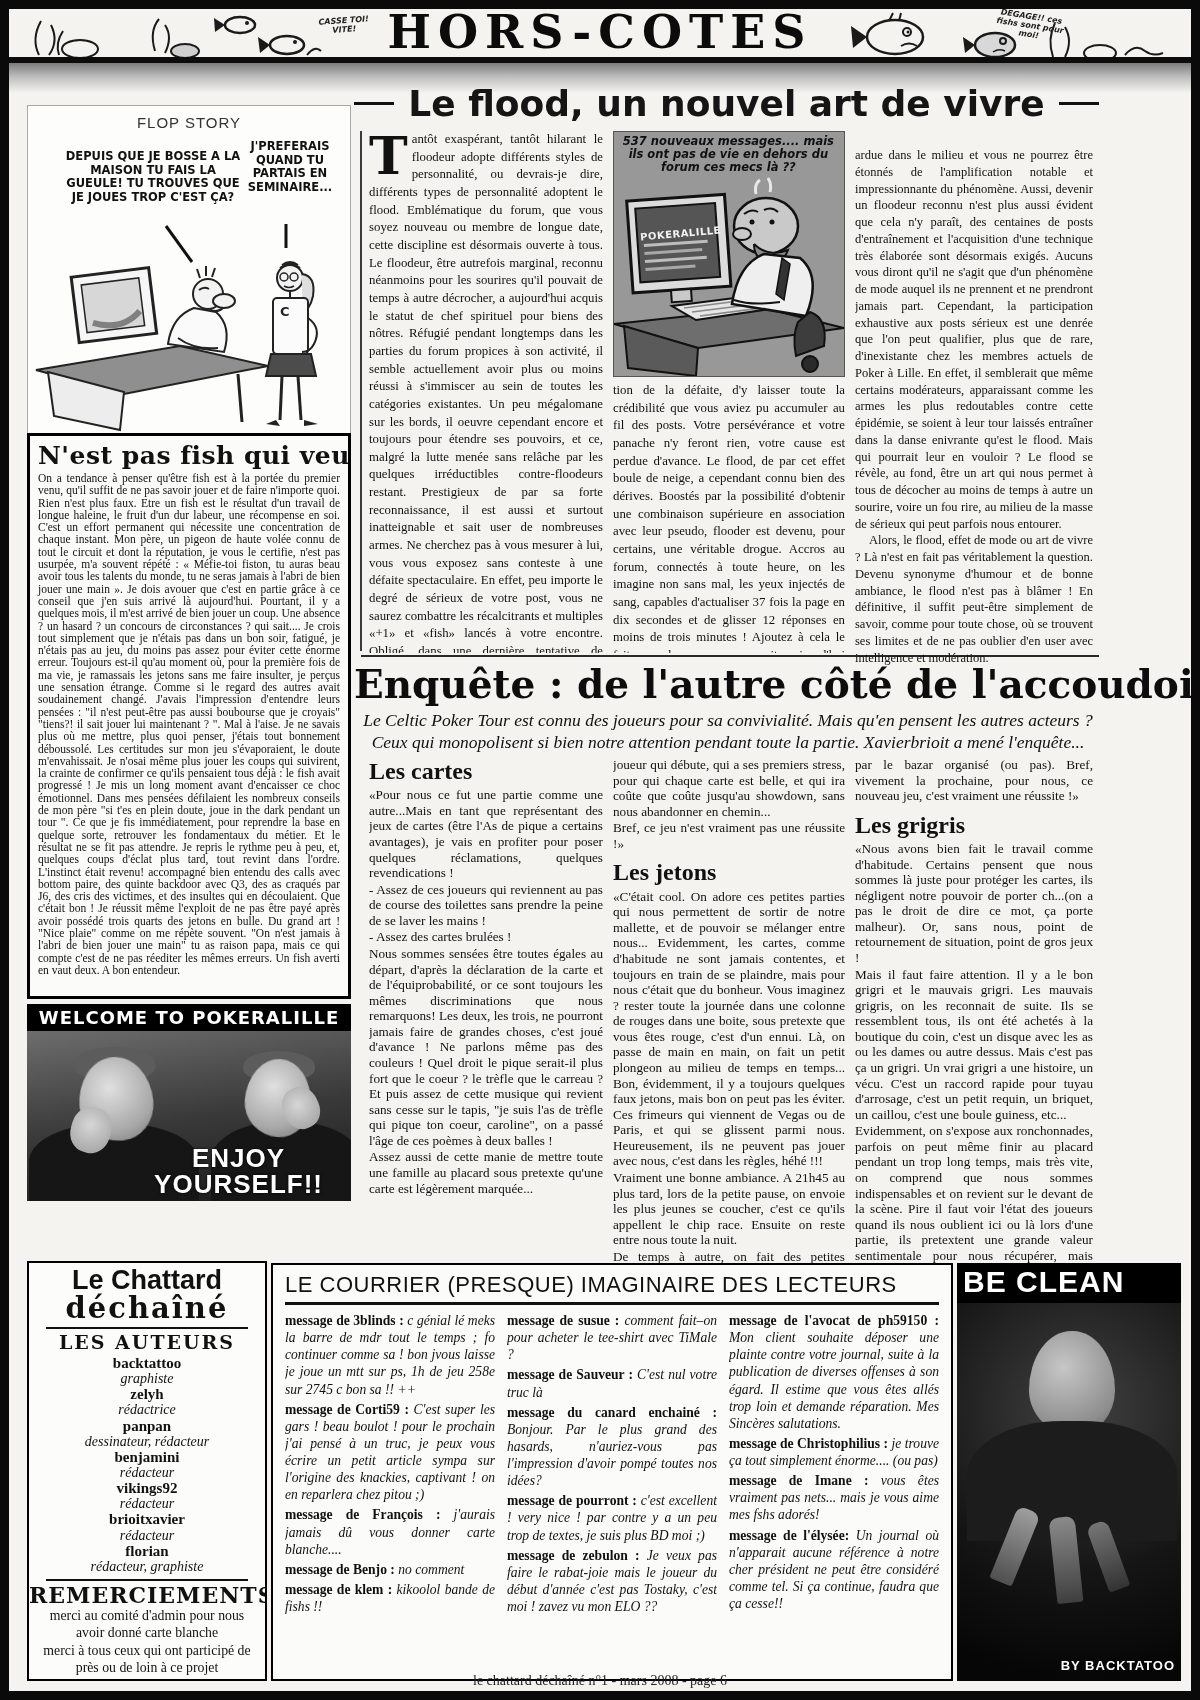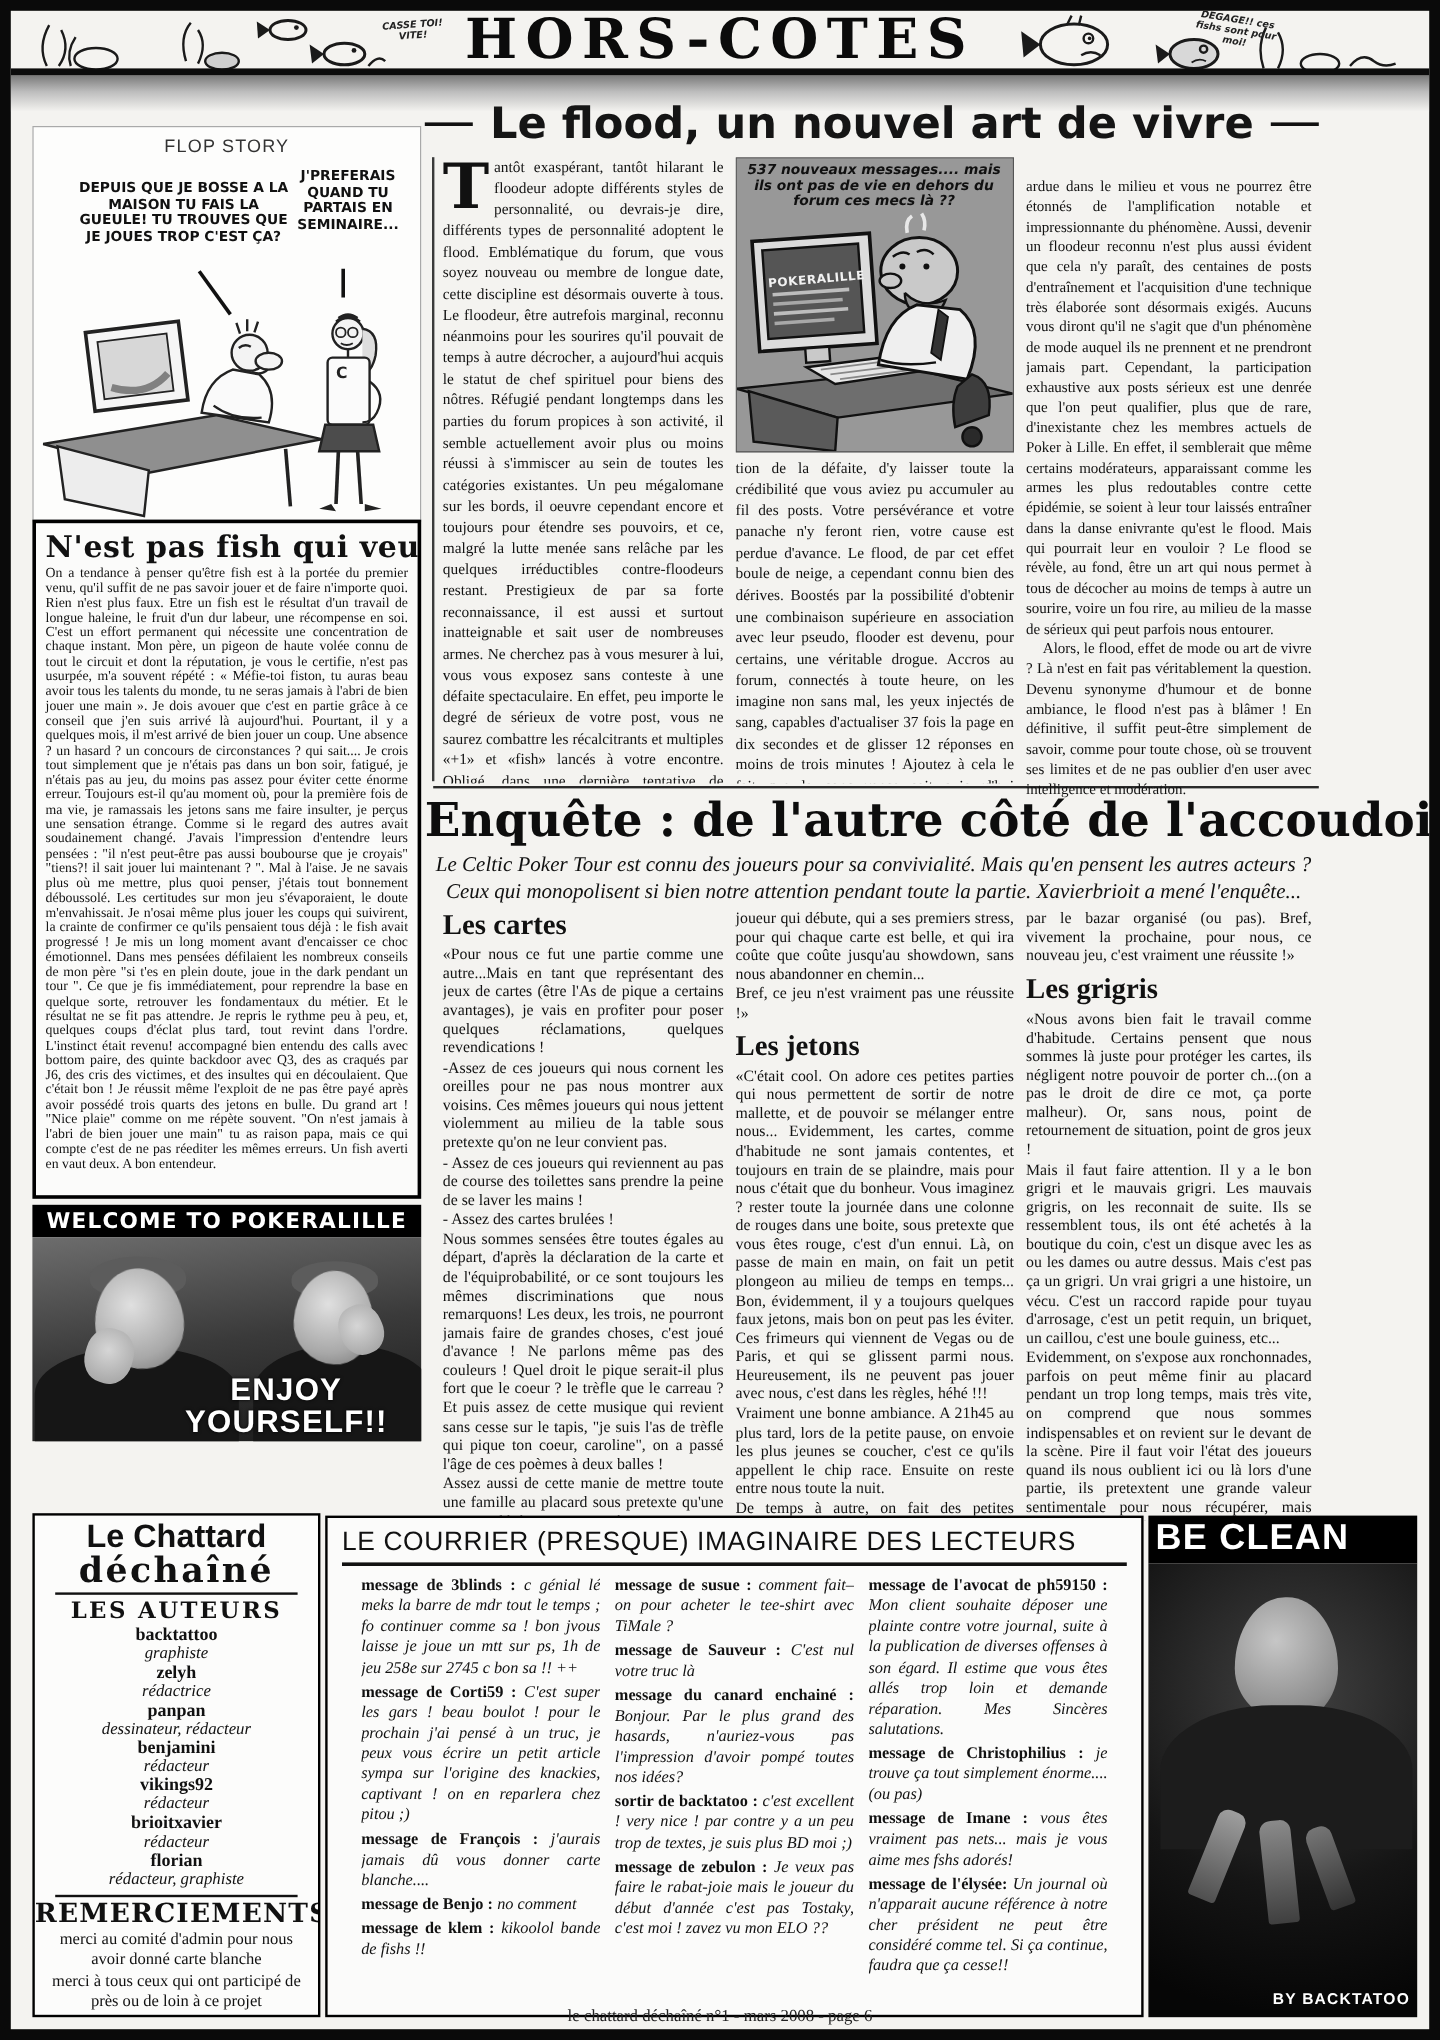--- a/index.html
+++ b/index.html
@@ -80,21 +80,21 @@
   .chat-hr { width:86%; margin:4px auto 2px; border-top:2px solid #111; }
   .chat-authors-title { font-family:"DejaVu Serif", serif; font-weight:800; font-size:19px; letter-spacing:2px; }
   .auth-name { font-weight:700; font-size:15px; line-height:1.08; }
   .auth-role { font-style:italic; font-size:14px; line-height:1.08; }
   .chat-rem-title { font-family:"DejaVu Serif", serif; font-weight:900; font-size:22px; letter-spacing:1px; line-height:1.1; }
   .chat-thanks { font-size:13.8px; line-height:1.22; padding:1px 8px 0; }
 
   .courrier-box { left:262px; top:1254px; width:682px; height:418px; border:2px solid #000; background:#fbfbfa; overflow:hidden; }
   .courrier-title { margin:7px 12px 0; font-family:"Liberation Sans", sans-serif; font-size:22px; letter-spacing:0.5px;
     padding-bottom:4px; border-bottom:3px solid #111; }
-  .courrier-cols { display:flex; gap:12px; padding:7px 28px 0; }
+  .courrier-cols { display:flex; gap:12px; padding:7px 12px 0; }
   .courrier-col { flex:1; font-size:13.6px; line-height:1.26; overflow:hidden; }
   .msg { margin-bottom:3px; }
   .msg b { font-style:normal; font-weight:700; }
   .msg i { font-style:italic; }
 
   .beclean-header { left:948px; top:1254px; width:224px; height:40px; background:#000; color:#fff;
     font-family:"Liberation Sans", sans-serif; font-weight:900; font-size:30px; line-height:38px; padding-left:6px; letter-spacing:1px; }
   .photo-clean { left:948px; top:1294px; width:224px; height:378px; overflow:hidden;
     background:radial-gradient(circle at 55% 28%, #414141, #151515 55%, #060606 90%); }
   .pc-head { position:absolute; left:72px; top:28px; width:86px; height:104px;
@@ -273,21 +273,20 @@
 
   <div class="abs enq-title">Enquête : de l'autre côté de l'accoudoir</div>
   <div class="abs enq-intro">
     <div>Le Celtic Poker Tour est connu des joueurs pour sa convivialité. Mais qu'en pensent les autres acteurs ?</div>
     <div>Ceux qui monopolisent si bien notre attention pendant toute la partie. Xavierbrioit a mené l'enquête...</div>
   </div>
 
   <div class="abs enq-col justify" style="left:360px; width:234px;">
     <div class="enq-h">Les cartes</div>
     <p>«Pour nous ce fut une partie comme une autre...Mais en tant que représentant des jeux de cartes (être l'As de pique a certains avantages), je vais en profiter pour poser quelques réclamations, quelques revendications !</p>
-    <p>-Assez de ces joueurs qui nous cornent les oreilles pour ne pas nous montrer aux voisins. Ces mêmes joueurs qui nous jettent violemment au milieu de la table sous pretexte qu'on ne leur convient pas.</p>
     <p>- Assez de ces joueurs qui reviennent au pas de course des toilettes sans prendre la peine de se laver les mains !</p>
     <p>- Assez des cartes brulées !</p>
     <p>Nous sommes sensées être toutes égales au départ, d'après la déclaration de la carte et de l'équiprobabilité, or ce sont toujours les mêmes discriminations que nous remarquons! Les deux, les trois, ne pourront jamais faire de grandes choses, c'est joué d'avance ! Ne parlons même pas des couleurs ! Quel droit le pique serait-il plus fort que le coeur ? le trèfle que le carreau ? Et puis assez de cette musique qui revient sans cesse sur le tapis, "je suis l'as de trèfle qui pique ton coeur, caroline", on a passé l'âge de ces poèmes à deux balles !</p>
     <p>Assez aussi de cette manie de mettre toute une famille au placard sous pretexte qu'une carte est légèrement marquée...</p>
 
   </div>
 
   <div class="abs enq-col justify" style="left:604px; width:232px;">
     <p>joueur qui débute, qui a ses premiers stress, pour qui chaque carte est belle, et qui ira coûte que coûte jusqu'au showdown, sans nous abandonner en chemin...</p>
     <p>Bref, ce jeu n'est vraiment pas une réussite !»</p>
@@ -355,21 +354,21 @@
         <p class="msg"><b>message de 3blinds :</b> <i>c génial lé meks la barre de mdr tout le temps ; fo continuer comme sa ! bon jvous laisse je joue un mtt sur ps, 1h de jeu 258e sur 2745 c bon sa !! ++</i></p>
         <p class="msg"><b>message de Corti59 :</b> <i>C'est super les gars ! beau boulot ! pour le prochain j'ai pensé à un truc, je peux vous écrire un petit article sympa sur l'origine des knackies, captivant ! on en reparlera chez pitou ;)</i></p>
         <p class="msg"><b>message de François :</b> <i>j'aurais jamais dû vous donner carte blanche....</i></p>
         <p class="msg"><b>message de Benjo :</b> <i>no comment</i></p>
         <p class="msg"><b>message de klem :</b> <i>kikoolol bande de fishs !!</i></p>
       </div>
       <div class="courrier-col justify">
         <p class="msg"><b>message de susue :</b> <i>comment fait–on pour acheter le tee-shirt avec TiMale ?</i></p>
         <p class="msg"><b>message de Sauveur :</b> <i>C'est nul votre truc là</i></p>
         <p class="msg"><b>message du canard enchainé :</b> <i>Bonjour. Par le plus grand des hasards, n'auriez-vous pas l'impression d'avoir pompé toutes nos idées?</i></p>
-        <p class="msg"><b>sortir de backtatoo :</b> <i>c'est excellent ! very nice ! par contre y a un peu trop de textes, je suis plus BD moi ;)</i></p>
+        <p class="msg"><b>message de pourront :</b> <i>c'est excellent ! very nice ! par contre y a un peu trop de textes, je suis plus BD moi ;)</i></p>
         <p class="msg"><b>message de zebulon :</b> <i>Je veux pas faire le rabat-joie mais le joueur du début d'année c'est pas Tostaky, c'est moi ! zavez vu mon ELO ??</i></p>
       </div>
       <div class="courrier-col justify">
         <p class="msg"><b>message de l'avocat de ph59150 :</b> <i>Mon client souhaite déposer une plainte contre votre journal, suite à la publication de diverses offenses à son égard. Il estime que vous êtes allés trop loin et demande réparation. Mes Sincères salutations.</i></p>
         <p class="msg"><b>message de Christophilius :</b> <i>je trouve ça tout simplement énorme.... (ou pas)</i></p>
         <p class="msg"><b>message de Imane :</b> <i>vous êtes vraiment pas nets... mais je vous aime mes fshs adorés!</i></p>
         <p class="msg"><b>message de l'élysée:</b> <i>Un journal où n'apparait aucune référence à notre cher président ne peut être considéré comme tel. Si ça continue, faudra que ça cesse!!</i></p>
       </div>
     </div>
   </div>

